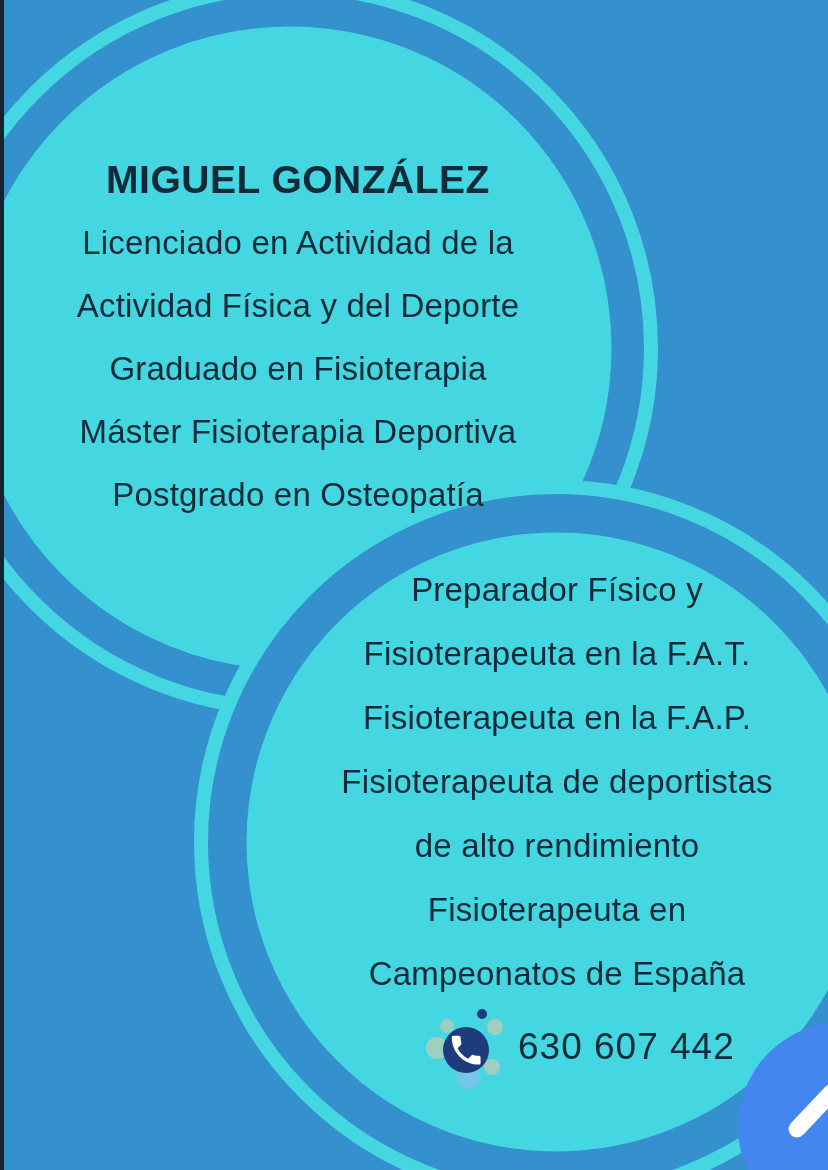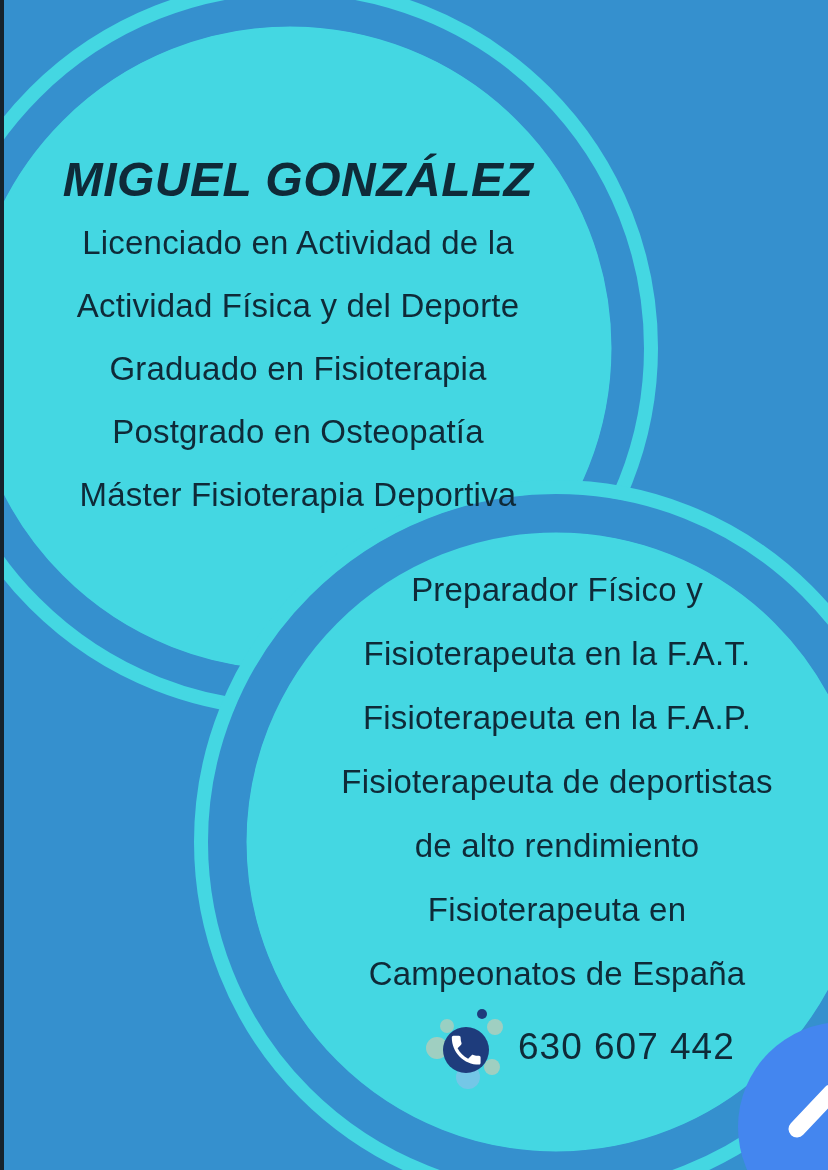--- a/index.html
+++ b/index.html
@@ -19,21 +19,21 @@
   }
   .textblock {
     position: absolute;
     text-align: center;
     white-space: nowrap;
   }
   .top-block  { left: 28px;  top: 148px; width: 540px; }
   .bot-block  { left: 277px; top: 558px; width: 560px; }
   .title-line {
     height: 63px; line-height: 63px;
-    font-size: 48px; font-weight: 700; letter-spacing: 0.5px; font-style: italic;
+    font-size: 39px; font-weight: 700; letter-spacing: 0.5px;
   }
   .cred-line {
     height: 63px; line-height: 63px;
     font-size: 33px; font-weight: 400; letter-spacing: 0.2px;
   }
   .bot-block .cred-line { height: 64px; line-height: 64px; }
   .phone-number {
     position: absolute;
     left: 518px; top: 1026px;
     width: 260px; height: 42px; line-height: 42px;
@@ -79,22 +79,22 @@
     </g>
 
     <rect x="0" y="0" width="4" height="1170" fill="#16222C"></rect>
   </svg>
 
   <div class="textblock top-block" style="color: rgb(15, 42, 56);">
     <div class="title-line">MIGUEL GONZÁLEZ</div>
     <div class="cred-line">Licenciado en Actividad de la</div>
     <div class="cred-line">Actividad Física y del Deporte</div>
     <div class="cred-line">Graduado en Fisioterapia</div>
+    <div class="cred-line">Máster Fisioterapia Deportiva</div>
     <div class="cred-line">Postgrado en Osteopatía</div>
-    <div class="cred-line">Máster Fisioterapia Deportiva</div>
   </div>
 
   <div class="textblock bot-block" style="color: rgb(15, 42, 56);">
     <div class="cred-line">Preparador Físico y</div>
     <div class="cred-line">Fisioterapeuta en la F.A.T.</div>
     <div class="cred-line">Fisioterapeuta en la F.A.P.</div>
     <div class="cred-line">Fisioterapeuta de deportistas</div>
     <div class="cred-line">de alto rendimiento</div>
     <div class="cred-line">Fisioterapeuta en</div>
     <div class="cred-line">Campeonatos de España</div>

